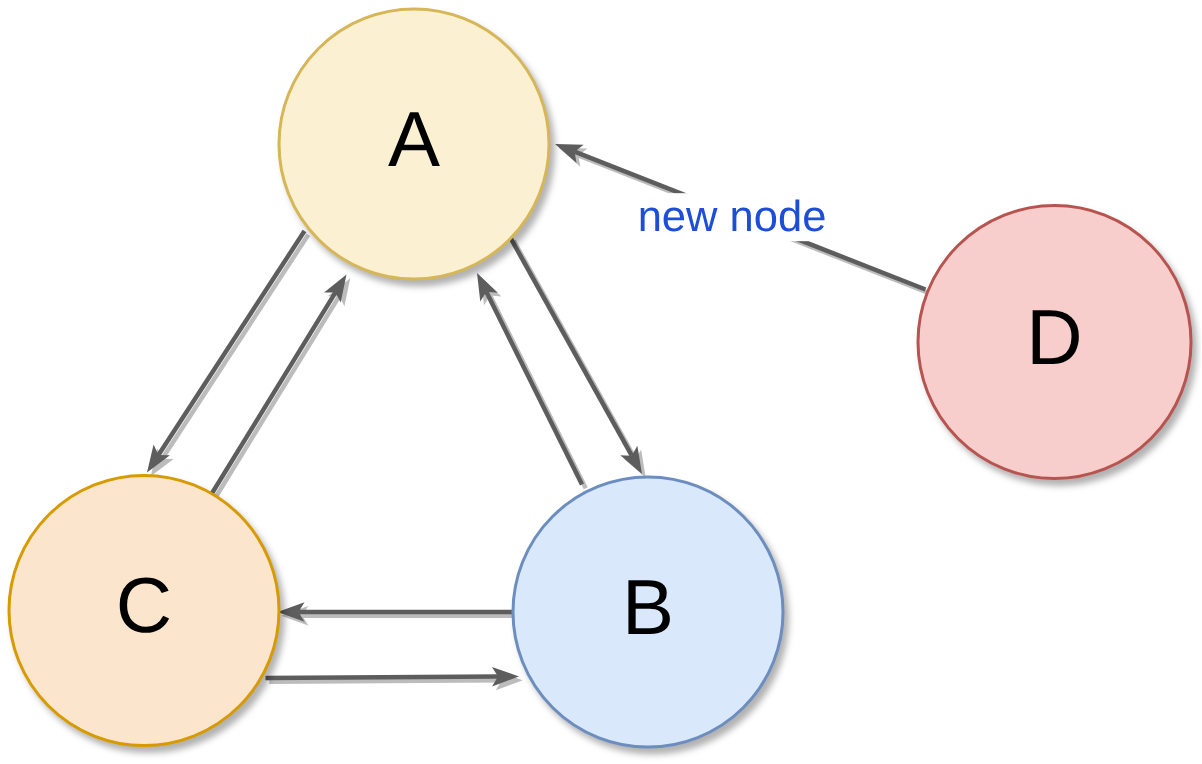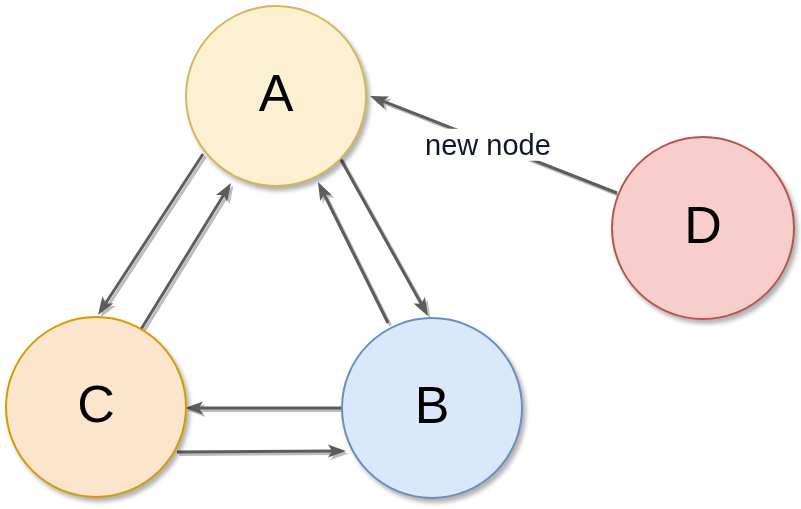--- a/index.html
+++ b/index.html
@@ -29,21 +29,21 @@
     line-height: 1;
     color: #000000;
     white-space: nowrap;
     pointer-events: none;
   }
   .edge-label {
     position: absolute;
     transform: translate(-50%, -50%);
     font-size: 29px;
     line-height: 1.05;
-    color: #0f172a;
+    color: #1d4ed8;
     background: #ffffff;
     padding: 1px 4px;
     white-space: nowrap;
     pointer-events: none;
     text-align: center;
   }
 </style>
 </head>
 <body>
 

